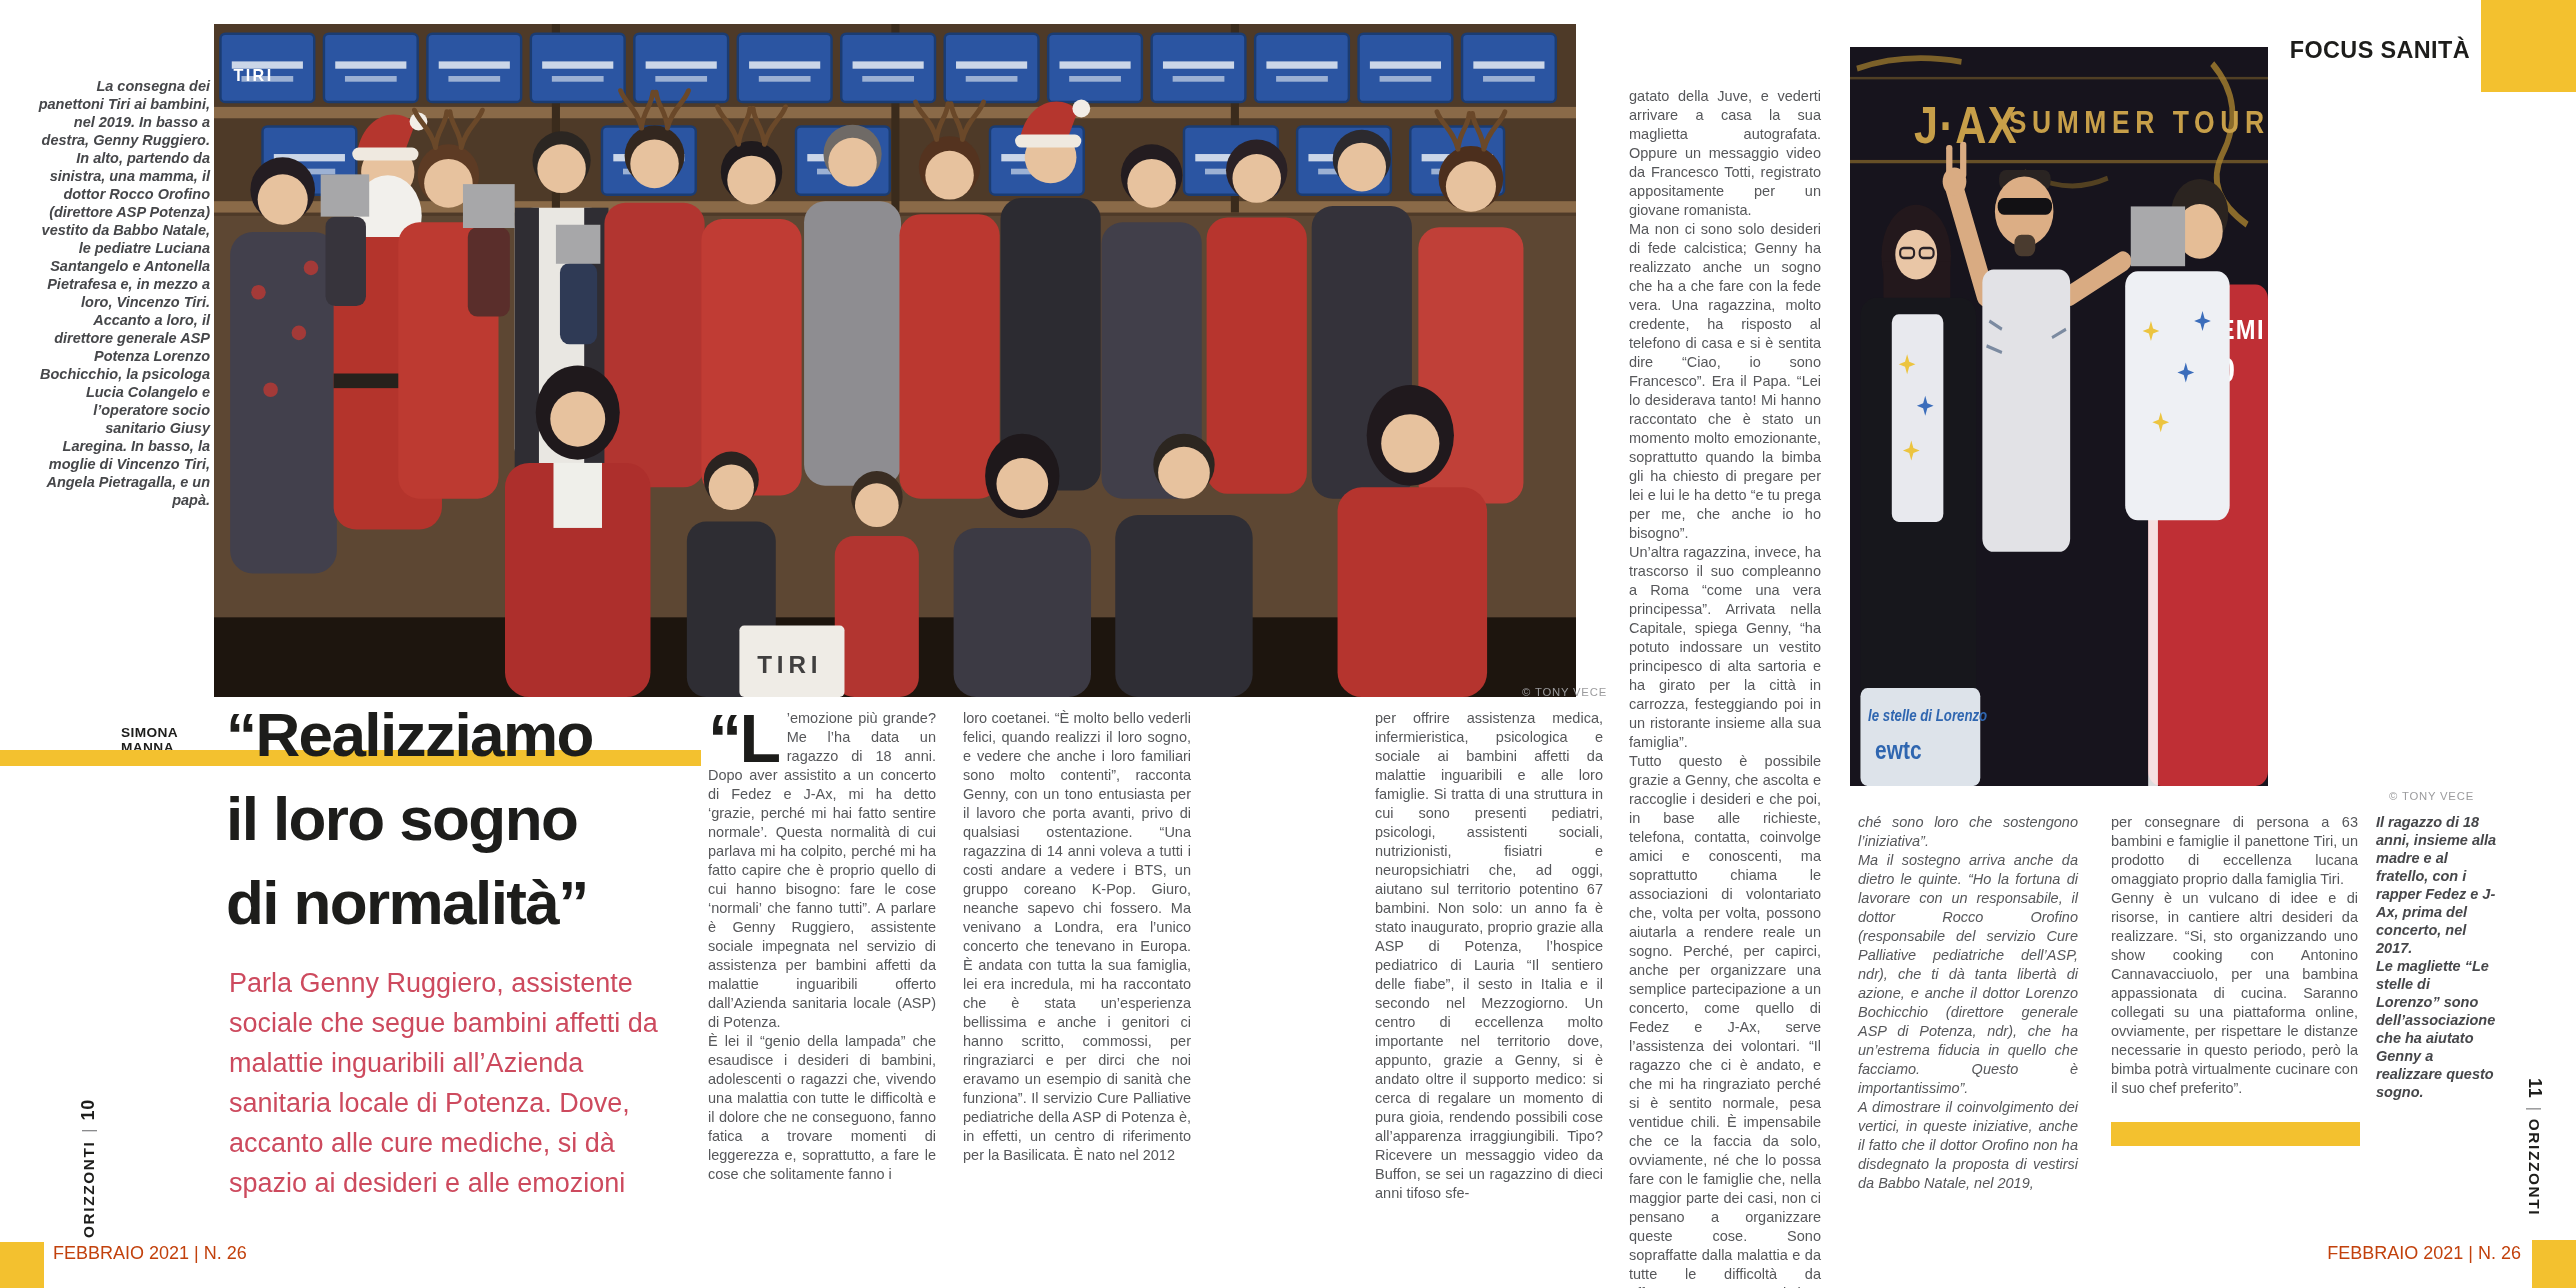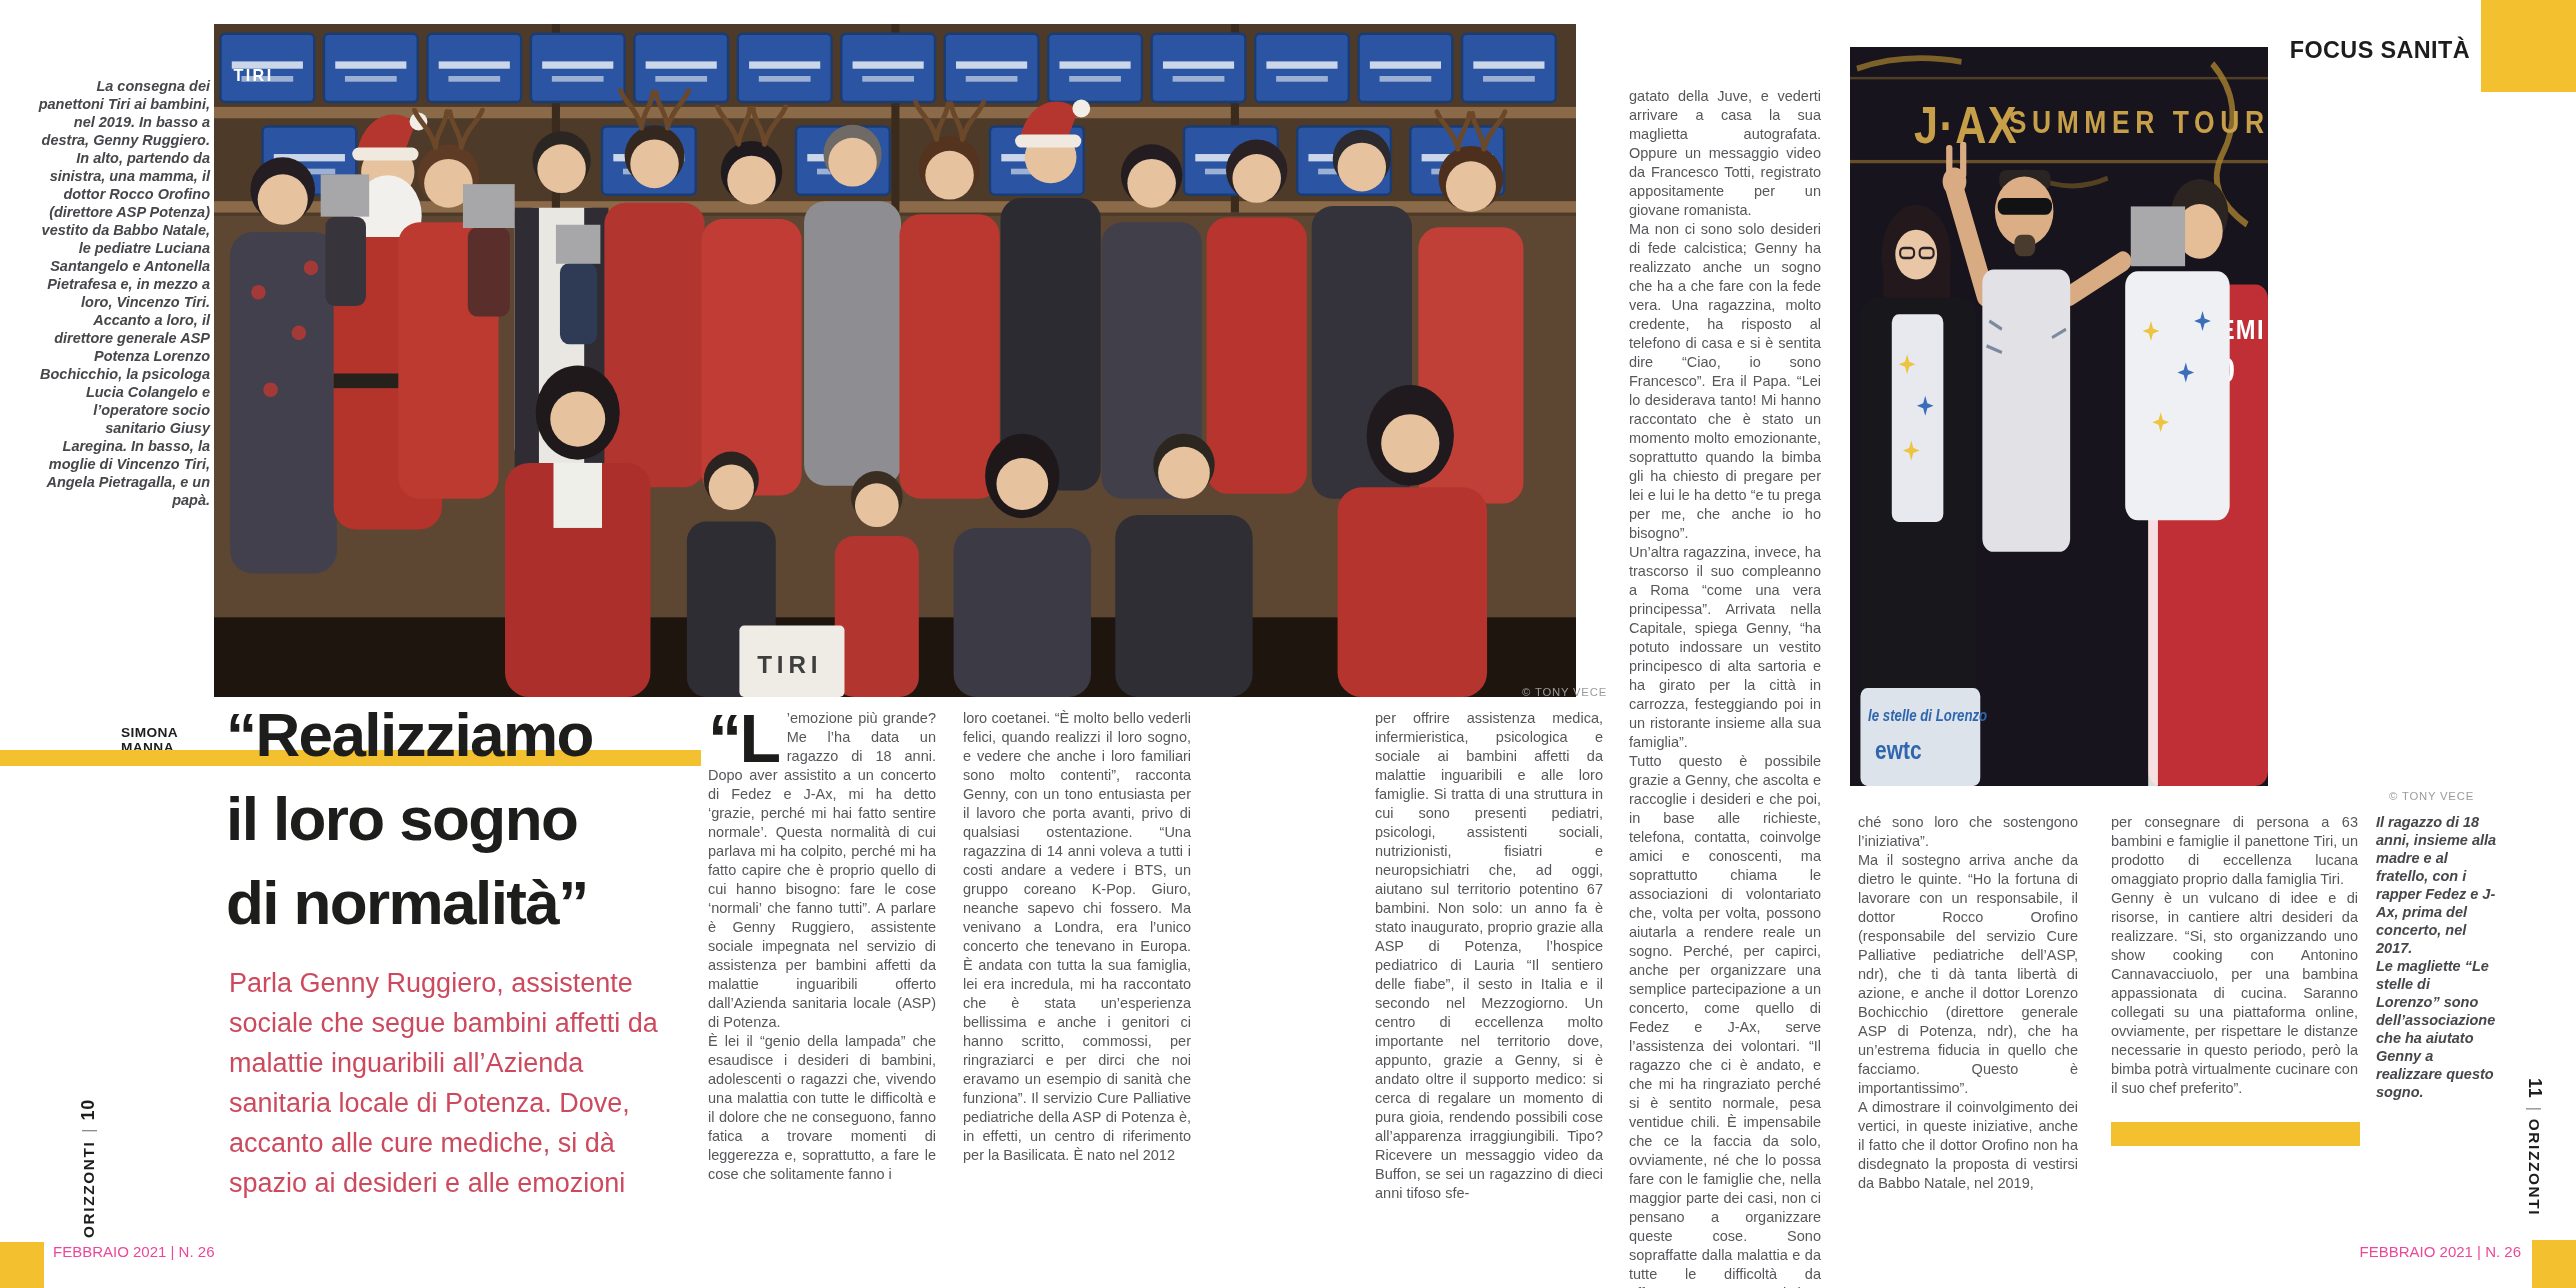--- a/index.html
+++ b/index.html
@@ -36,21 +36,21 @@
   .dropcap{float:left;font-weight:bold;color:#1c1c1a;font-size:68px;line-height:53px;
            padding:3.2px 8px 0 0;letter-spacing:-2.4px;white-space:normal;}
 
   
   .ybar,.ysq{position:absolute;}
 
   
   .focus{position:absolute;font-weight:bold;color:#1d1d1b;font-size:23.4px;letter-spacing:0.4px;text-align:right;}
 
   
-  .footer{position:absolute;color:#ec4899;font-size:15px;}
+  .footer{position:absolute;color:#c2410c;font-size:18px;}
 
   
   .spine{position:absolute;white-space:nowrap;color:#1d1d1b;}
   .spine .sp-num{font-weight:bold;font-size:18px;letter-spacing:0.8px;}
   .spine .sp-sep{color:#8a8b8d;font-size:16px;padding:0 8px;}
   .spine .sp-title{font-weight:bold;font-size:15.4px;letter-spacing:1.6px;}
   .spine-left{left:78px;top:1238px;transform:rotate(-90deg);transform-origin:0 0;width:202px;}
   .spine-right{left:2545px;top:1078px;transform:rotate(90deg);transform-origin:0 0;width:202px;}
 </style>
 </head>
@@ -351,21 +351,21 @@
       <g>
         <rect x="15" y="772" width="172" height="118" rx="10" fill="#dde3ea"></rect>
         <text x="26" y="812" font-size="19" font-style="italic" font-weight="bold" fill="#2f66b0">le stelle di Lorenzo</text>
         <text x="36" y="858" font-size="30" font-weight="bold" fill="#2f66b0">ewtc</text>
       </g>
     </svg>
   </div>
 
   <div class="credit" style="left:2240px;top:790px;width:234px;">© TONY VECE</div>
 
-  <div class="col" style="left:1858px;top:813px;width:220px;">ché sono loro che sostengono l’iniziativa”.
+  <div class="col" style="left:1858px;top:813px;width:220px;font-style:italic;">ché sono loro che sostengono l’iniziativa”.
 Ma il sostegno arriva anche da dietro le quinte. “Ho la fortuna di lavorare con un responsabile, il dottor Rocco Orofino (responsabile del servizio Cure Palliative pediatriche dell’ASP, ndr), che ti dà tanta libertà di azione, e anche il dottor Lorenzo Bochicchio (direttore generale ASP di Potenza, ndr), che ha un’estrema fiducia in quello che facciamo. Questo è importantissimo”.
 A dimostrare il coinvolgimento dei vertici, in queste iniziative, anche il fatto che il dottor Orofino non ha disdegnato la proposta di vestirsi da Babbo Natale, nel 2019,</div>
   <div class="col" style="left:2111px;top:813px;width:247px;">per consegnare di persona a 63 bambini e famiglie il panettone Tiri, un prodotto di eccellenza lucana omaggiato proprio dalla famiglia Tiri.
 Genny è un vulcano di idee e di risorse, in cantiere altri desideri da realizzare. “Si, sto organizzando uno show cooking con Antonino Cannavacciuolo, per una bambina appassionata di cucina. Saranno collegati su una piattaforma online, ovviamente, per rispettare le distanze necessarie in questo periodo, però la bimba potrà virtualmente cucinare con il suo chef preferito”.</div>
 
   <div class="margincap" style="left:2376px;top:813px;width:121px;">Il ragazzo di 18 anni, insieme alla madre e al fratello, con i rapper Fedez e J-Ax, prima del concerto, nel 2017.
 Le magliette “Le stelle di Lorenzo” sono dell’associazione che ha aiutato Genny a realizzare questo sogno.</div>
 
   <div class="ybar" style="left:2111px;top:1122px;width:249px;height:24px;background:#F3C12F;"></div>
 

